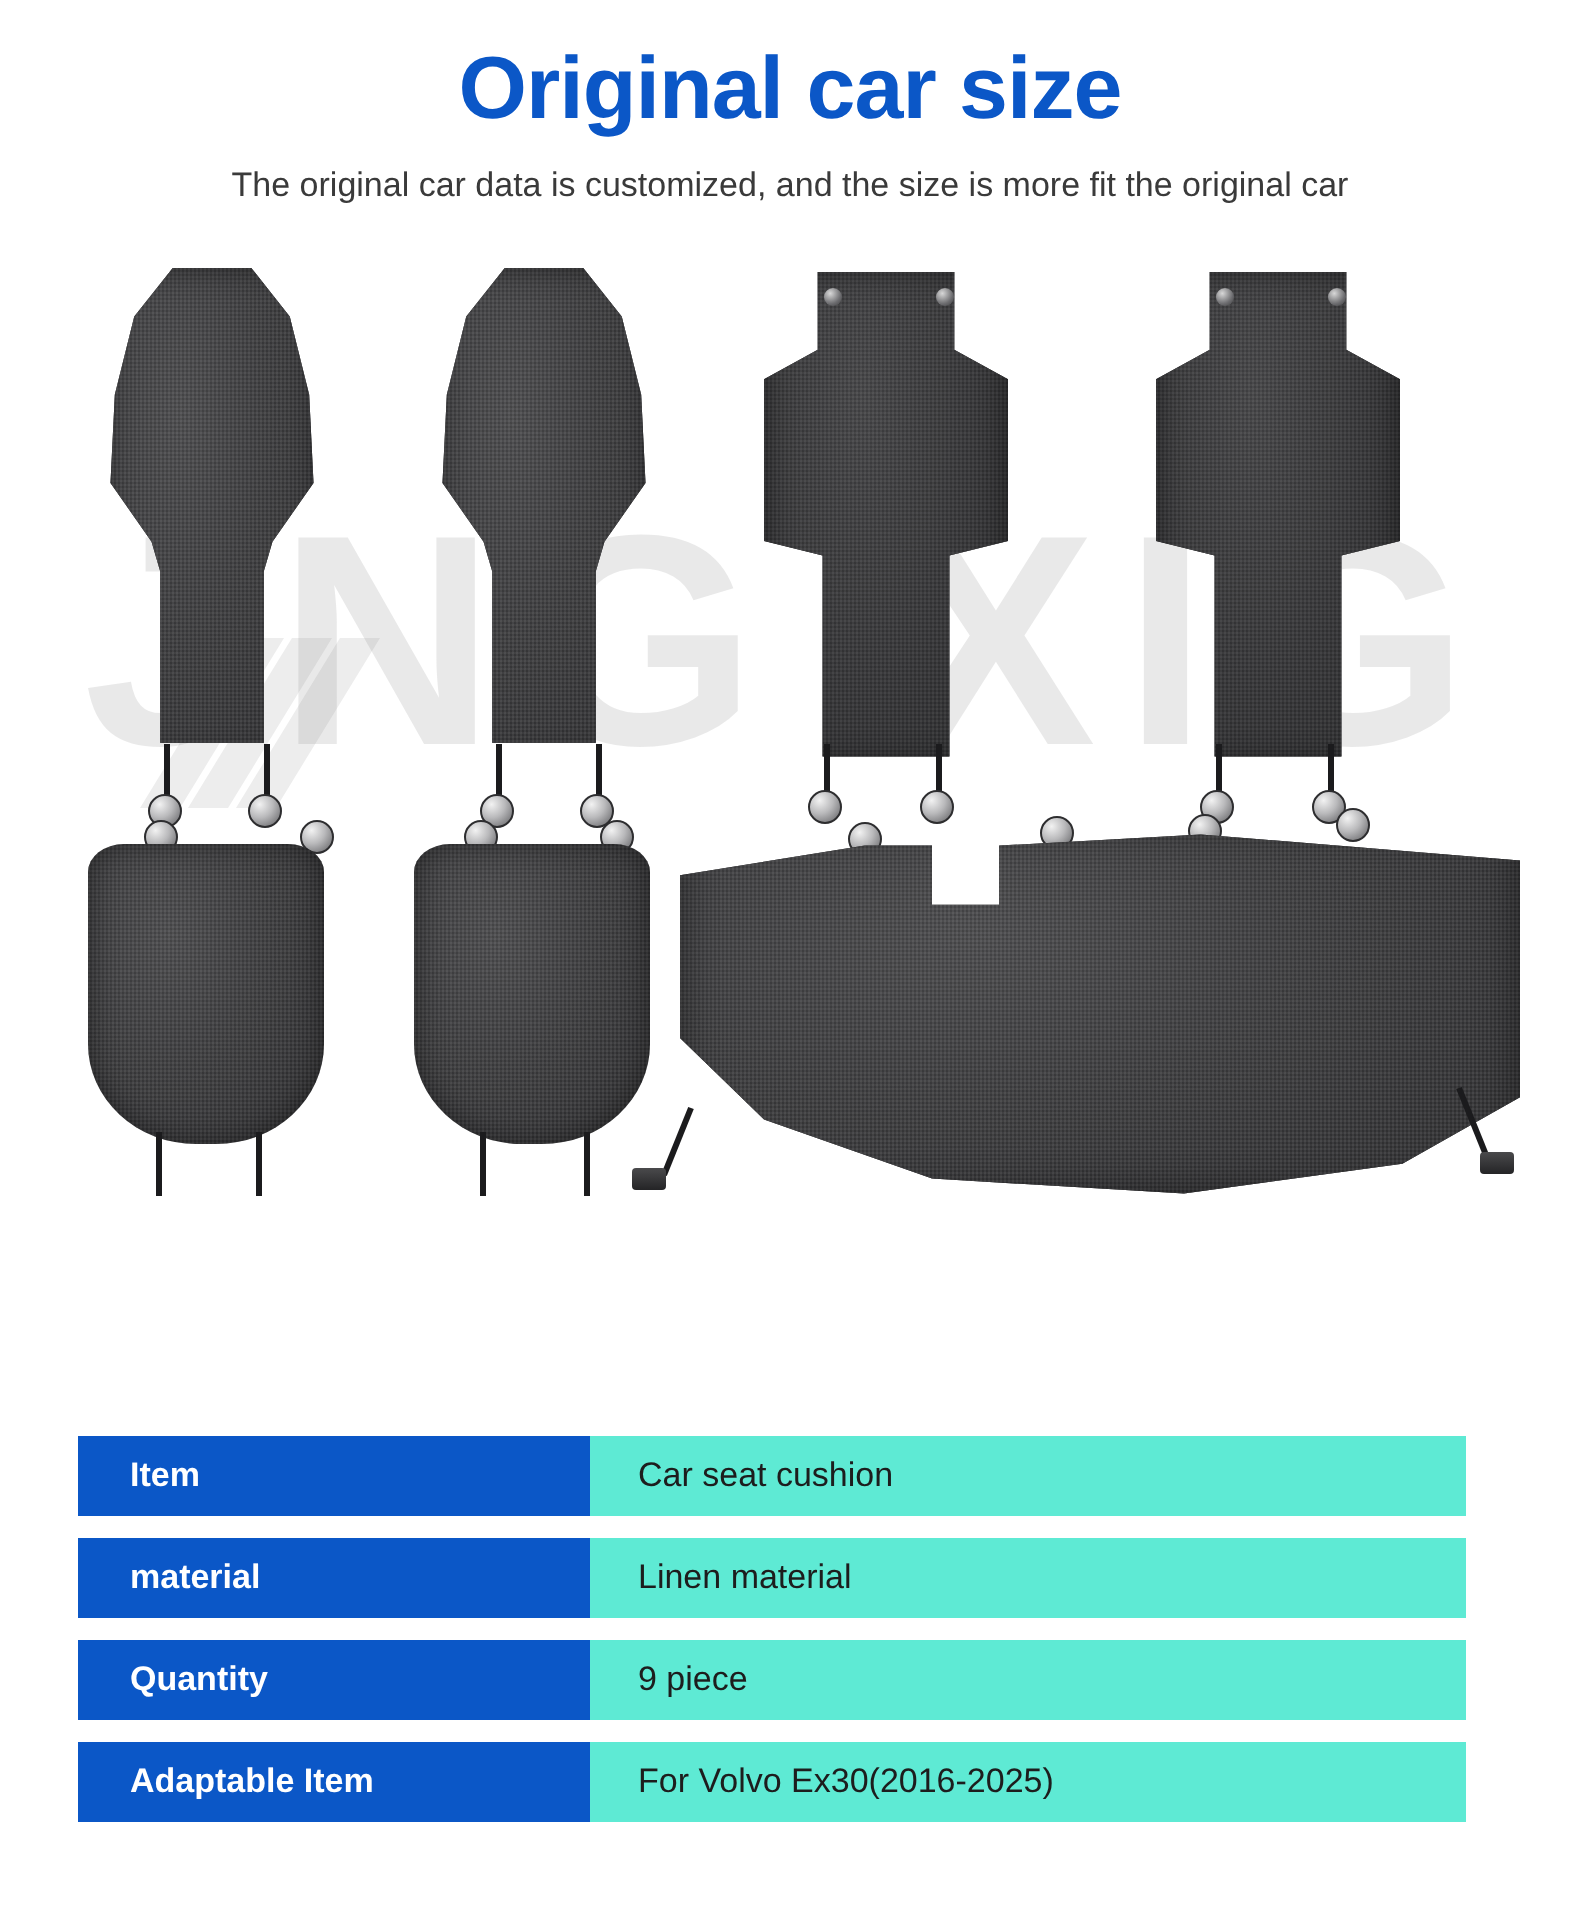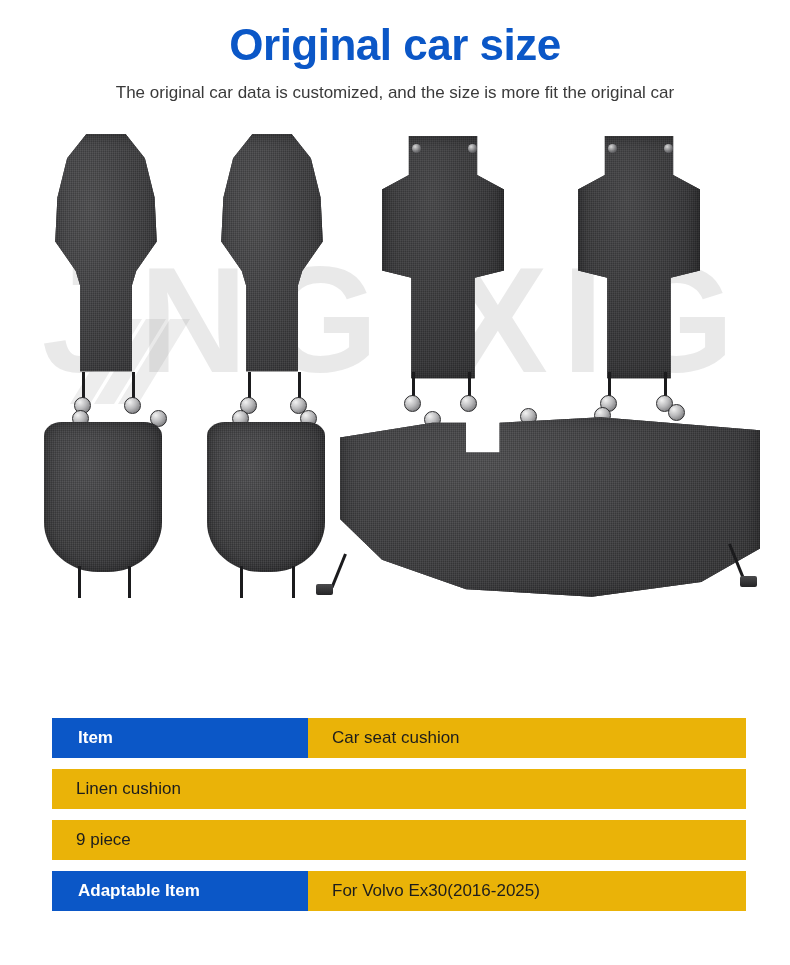--- a/index.html
+++ b/index.html
@@ -195,42 +195,42 @@
     position: absolute;
     width: 9px;
     height: 9px;
     border-radius: 50%;
     background: radial-gradient(circle at 35% 30%, #d8d8d8, #6d6d70 60%, #3a3a3c 100%);
   }
 
   
   .spec-table {
     position: absolute;
-    left: 52px;
+    left: 39px;
     top: 718px;
     width: 694px;
   }
   .spec-row {
     display: flex;
     height: 40px;
     margin-bottom: 11px;
   }
   .spec-label {
     width: 256px;
     background: #0b57c7;
     color: #ffffff;
     font-size: 17px;
     font-weight: bold;
     display: flex;
     align-items: center;
     padding-left: 26px;
   }
   .spec-value {
     flex: 1;
-    background: #eab308;
+    background: #5eead4;
     color: #1d1d1d;
     font-size: 17px;
     display: flex;
     align-items: center;
     padding-left: 24px;
   }
 </style>
 </head>
 <body>
 
@@ -305,24 +305,26 @@
   </div>
 
   <div class="spec-table">
 
     <div class="spec-row">
       <div class="spec-label">Item</div>
       <div class="spec-value">Car seat cushion</div>
     </div>
 
     <div class="spec-row">
-      <div class="spec-value">Linen cushion</div>
+      <div class="spec-label">material</div>
+      <div class="spec-value">Linen material</div>
     </div>
 
     <div class="spec-row">
+      <div class="spec-label">Quantity</div>
       <div class="spec-value">9 piece</div>
     </div>
 
     <div class="spec-row">
       <div class="spec-label">Adaptable Item</div>
       <div class="spec-value">For Volvo Ex30(2016-2025)</div>
     </div>
 
   </div>
 

